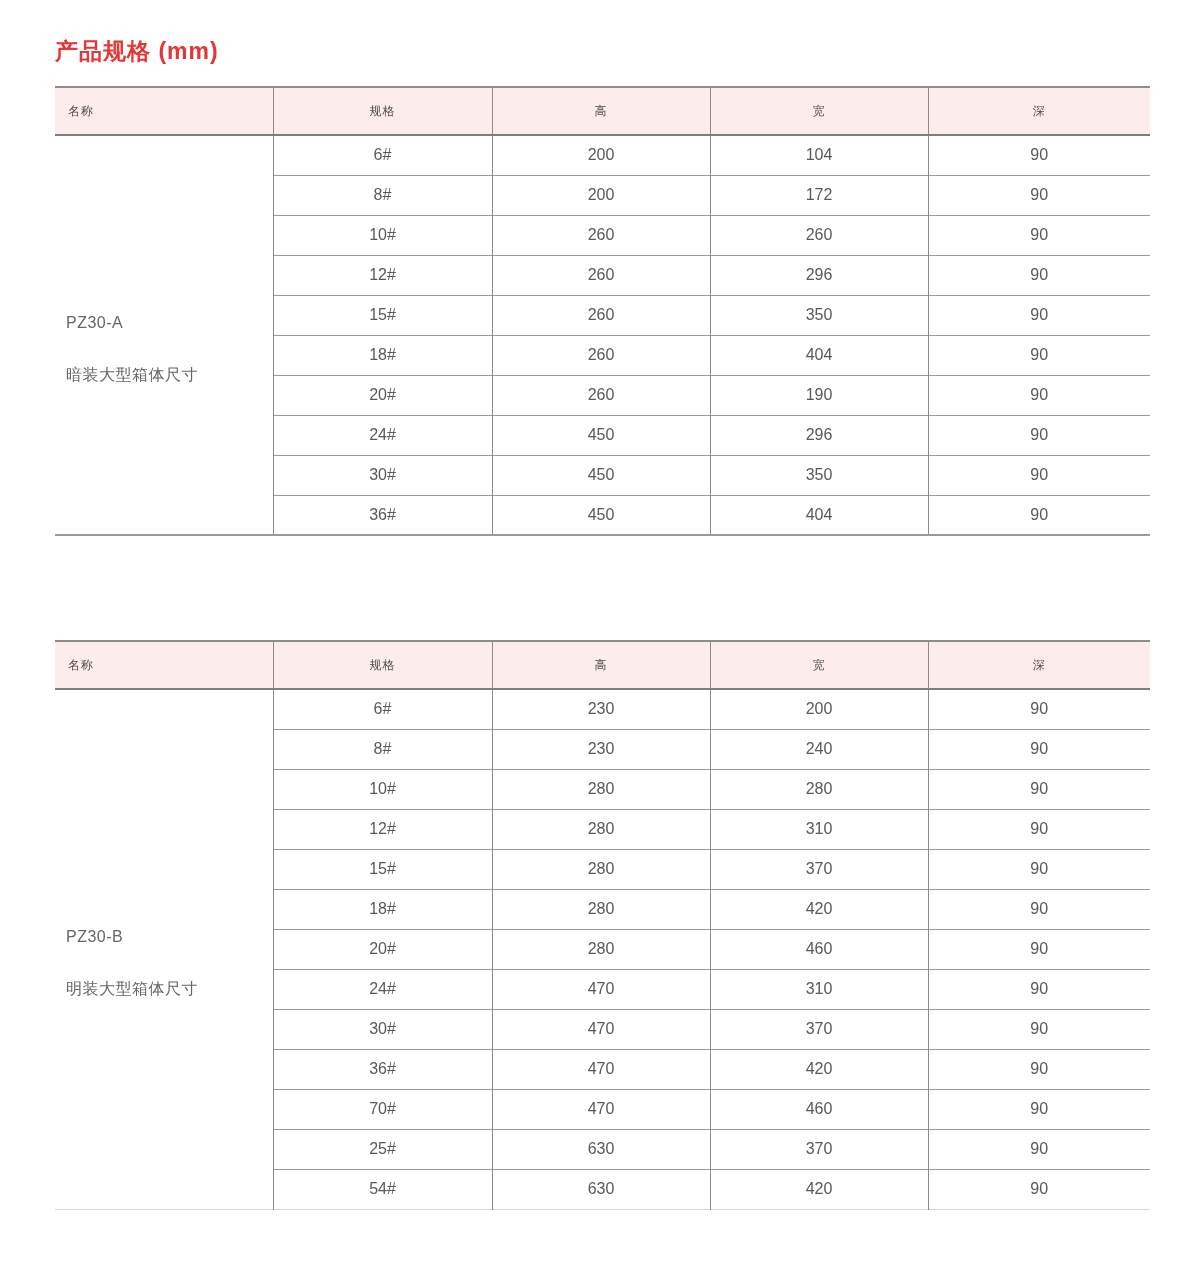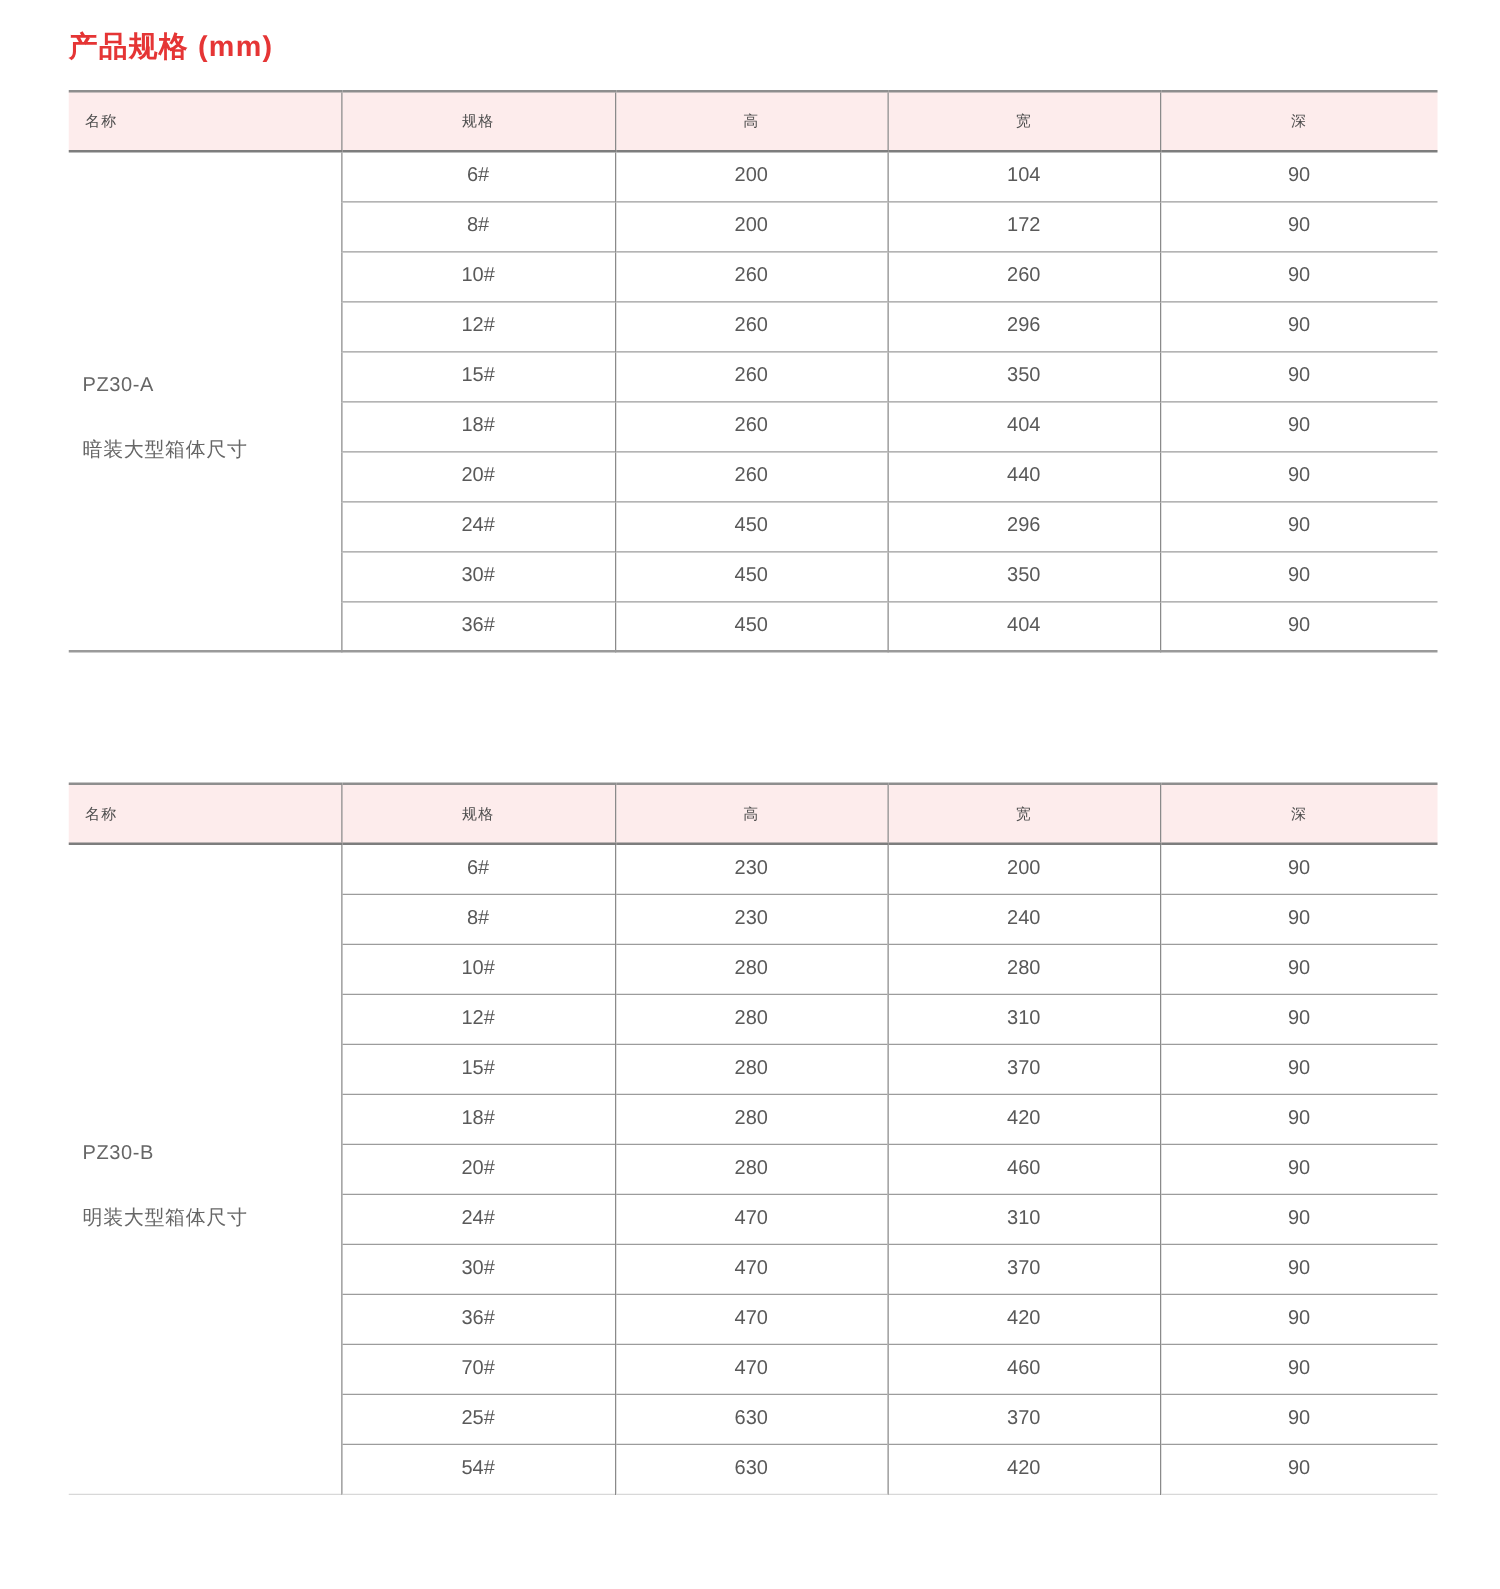--- a/index.html
+++ b/index.html
@@ -4,21 +4,21 @@
 <style>
   * { margin: 0; padding: 0; box-sizing: border-box; }
   html, body {
     background: #ffffff;
     font-family: "Liberation Sans", "DejaVu Sans", sans-serif;
   }
   .page {
     width: 1200px;
     height: 1271px;
     background: #ffffff;
-    padding: 22px 0 0 55px;
+    padding: 36px 0 0 55px;
     overflow: hidden;
   }
   .title {
     font-size: 23px;
     font-weight: 600;
     color: #e53535;
     letter-spacing: 1px;
     margin-bottom: 19px;
   }
   table.spec-table {
@@ -130,21 +130,21 @@
           </tr>
           <tr>
             <td class="val">18#</td>
             <td class="val">260</td>
             <td class="val">404</td>
             <td class="val">90</td>
           </tr>
           <tr>
             <td class="val">20#</td>
             <td class="val">260</td>
-            <td class="val">440</td>
+            <td class="val">190</td>
             <td class="val">90</td>
           </tr>
           <tr>
             <td class="val">24#</td>
             <td class="val">450</td>
             <td class="val">296</td>
             <td class="val">90</td>
           </tr>
           <tr>
             <td class="val">30#</td>

